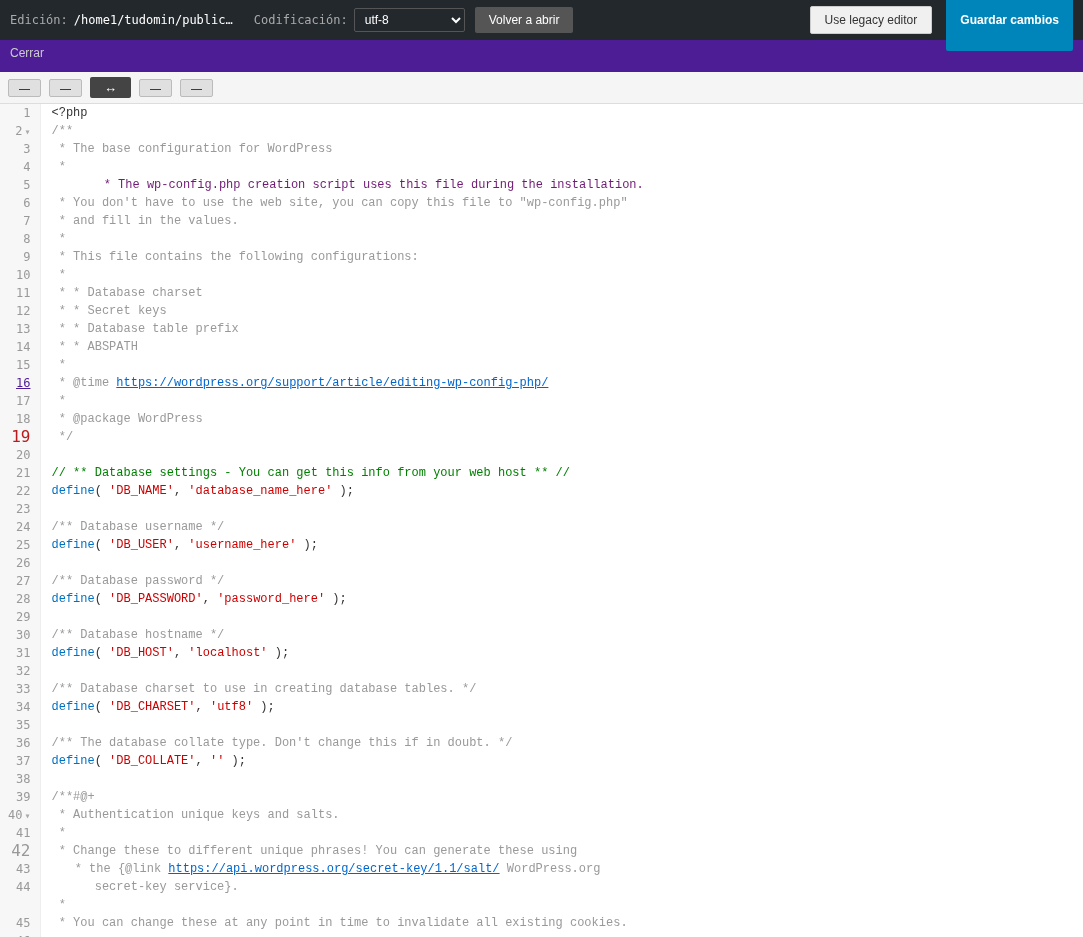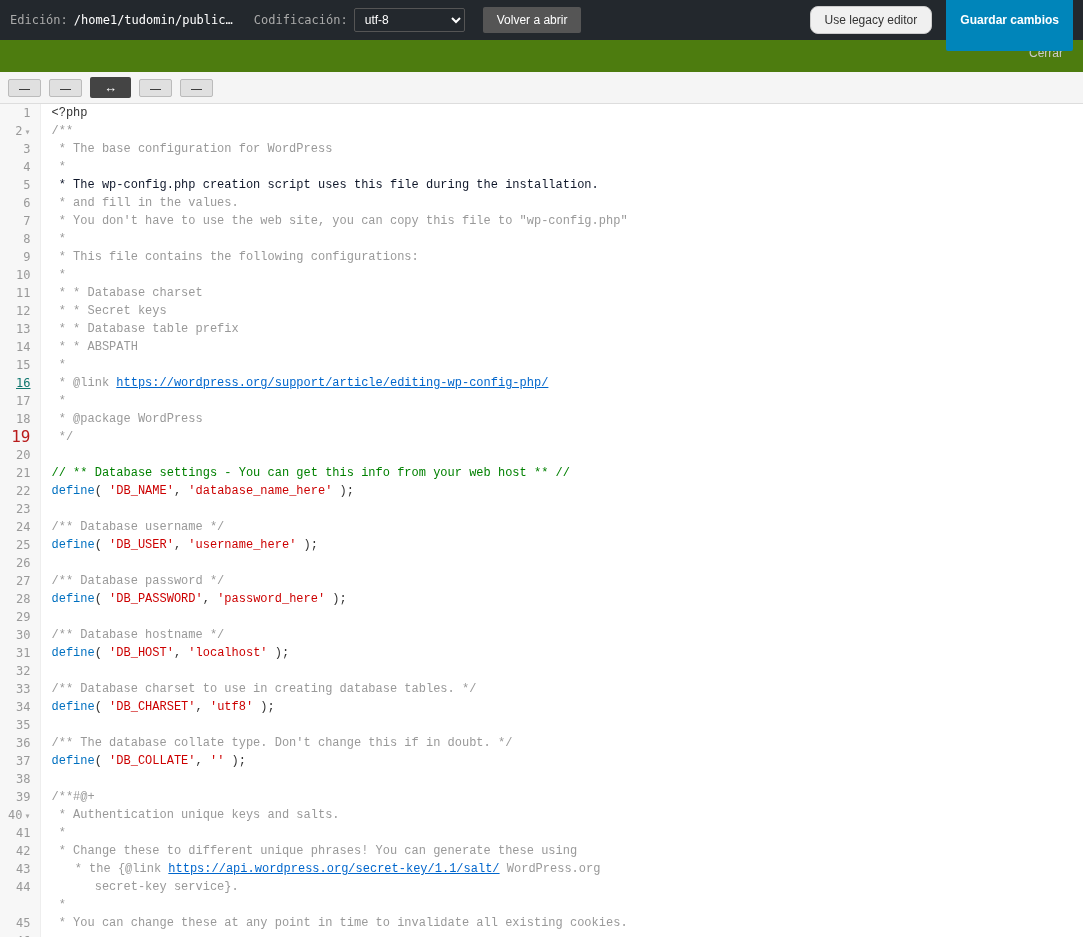--- a/index.html
+++ b/index.html
@@ -47,31 +47,30 @@
       cursor: pointer;
     }
     .btn-reopen {
       background: #555;
       color: #fff;
       border: none;
       padding: 6px 14px;
       font-size: 12px;
       cursor: pointer;
       border-radius: 2px;
-      margin-left: 8px;
       white-space: nowrap;
     }
     .btn-legacy {
       background: #f0f0f0;
       color: #333;
       border: 1px solid #ccc;
       padding: 6px 14px;
       font-size: 12px;
       cursor: pointer;
-      border-radius: 8px;
+      border-radius: 2px;
       margin-left: auto;
       white-space: nowrap;
     }
     .btn-save {
       background: #0085ba;
       color: #ffffff;
       border: none;
       padding: 24px 14px;
       font-size: 12px;
       cursor: pointer;
@@ -84,22 +83,22 @@
       background: transparent;
       color: #ccc;
       border: none;
       padding: 6px 10px;
       font-size: 12px;
       cursor: pointer;
     }
 
     .second-row {
       display: flex;
-      justify-content: flex-end;
-      background: #4d7c0f;
+      justify-content: flex-start;
+      background: #4c1d95;
       padding: 0 10px 6px 0;
     }
 
     
     .editor-container {
       display: flex;
       background: #fff;
       min-height: 880px;
       position: relative;
     }
@@ -187,21 +186,21 @@
       <div style="height: 18px; font-size: 12px; color: rgb(153, 153, 153);">6</div>
       <div style="height: 18px; font-size: 12px; color: rgb(153, 153, 153);">7</div>
       <div style="height: 18px; font-size: 12px; color: rgb(153, 153, 153);">8</div>
       <div style="height: 18px; font-size: 12px; color: rgb(153, 153, 153);">9</div>
       <div style="height: 18px; font-size: 12px; color: rgb(153, 153, 153);">10</div>
       <div style="height: 18px; font-size: 12px; color: rgb(153, 153, 153);">11</div>
       <div style="height: 18px; font-size: 12px; color: rgb(153, 153, 153);">12</div>
       <div style="height: 18px; font-size: 12px; color: rgb(153, 153, 153);">13</div>
       <div style="height: 18px; font-size: 12px; color: rgb(153, 153, 153);">14</div>
       <div style="height: 18px; font-size: 12px; color: rgb(153, 153, 153);">15</div>
-      <div style="height: 18px; font-size: 12px; color: #0f766e; text-decoration: underline;">16</div>
+      <div style="height: 18px; font-size: 12px; color: #4c1d95; text-decoration: underline;">16</div>
       <div style="height: 18px; font-size: 12px; color: rgb(153, 153, 153);">17</div>
       <div style="height: 18px; font-size: 12px; color: rgb(153, 153, 153);">18</div>
       <div style="height: 18px; font-size: 16px; color: #b91c1c;">19</div>
       <div style="height: 18px; font-size: 12px; color: rgb(153, 153, 153);">20</div>
       <div style="height: 18px; font-size: 12px; color: rgb(153, 153, 153);">21</div>
       <div style="height: 18px; font-size: 12px; color: rgb(153, 153, 153);">22</div>
       <div style="height: 18px; font-size: 12px; color: rgb(153, 153, 153);">23</div>
       <div style="height: 18px; font-size: 12px; color: rgb(153, 153, 153);">24</div>
       <div style="height: 18px; font-size: 12px; color: rgb(153, 153, 153);">25</div>
       <div style="height: 18px; font-size: 12px; color: rgb(153, 153, 153);">26</div>
@@ -213,44 +212,44 @@
       <div style="height: 18px; font-size: 12px; color: rgb(153, 153, 153);">32</div>
       <div style="height: 18px; font-size: 12px; color: rgb(153, 153, 153);">33</div>
       <div style="height: 18px; font-size: 12px; color: rgb(153, 153, 153);">34</div>
       <div style="height: 18px; font-size: 12px; color: rgb(153, 153, 153);">35</div>
       <div style="height: 18px; font-size: 12px; color: rgb(153, 153, 153);">36</div>
       <div style="height: 18px; font-size: 12px; color: rgb(153, 153, 153);">37</div>
       <div style="height: 18px; font-size: 12px; color: rgb(153, 153, 153);">38</div>
       <div style="height: 18px; font-size: 12px; color: rgb(153, 153, 153);">39</div>
       <div style="height: 18px; font-size: 12px; color: rgb(153, 153, 153);">40<span style="color: rgb(170, 170, 170); font-size: 10px; margin-left: 2px;">▾</span></div>
       <div style="height: 18px; font-size: 12px; color: rgb(153, 153, 153);">41</div>
-      <div style="height: 18px; font-size: 12px; color: rgb(153, 153, 153);">42</div>
+      <div style="height: 18px; font-size: 16px; color: rgb(153, 153, 153);">42</div>
       <div style="height: 18px; font-size: 12px; color: rgb(153, 153, 153);">43</div>
       <div style="height: 18px; font-size: 12px; color: rgb(153, 153, 153);">44</div>
       <div style="height: 18px; font-size: 12px; color: rgb(153, 153, 153);"></div>
       <div style="height: 18px; font-size: 12px; color: rgb(153, 153, 153);">45</div>
       <div style="height: 18px; font-size: 12px; color: rgb(153, 153, 153);">46</div>
     </div>
   <div class="code-content" id="code-content-container">
       <div class="code-line"><span style="color: rgb(51, 51, 51);">&lt;?php</span></div>
       <div class="code-line"><span style="color: rgb(153, 153, 153);">/**</span></div>
       <div class="code-line"><span style="color: rgb(153, 153, 153);"> * The base configuration for WordPress</span></div>
       <div class="code-line"><span style="color: rgb(153, 153, 153);"> *</span></div>
-      <div class="code-line"><span style="color: #0f172a;"> * The wp-config.php creation script uses this file during the installation.</span></div>
+      <div class="code-line"><span style="color: #701a75; margin-left: 45px;"> * The wp-config.php creation script uses this file during the installation.</span></div>
+      <div class="code-line"><span style="color: rgb(153, 153, 153);"> * You don't have to use the web site, you can copy this file to "wp-config.php"</span></div>
       <div class="code-line"><span style="color: rgb(153, 153, 153);"> * and fill in the values.</span></div>
-      <div class="code-line"><span style="color: rgb(153, 153, 153);"> * You don't have to use the web site, you can copy this file to "wp-config.php"</span></div>
       <div class="code-line"><span style="color: rgb(153, 153, 153);"> *</span></div>
       <div class="code-line"><span style="color: rgb(153, 153, 153);"> * This file contains the following configurations:</span></div>
       <div class="code-line"><span style="color: rgb(153, 153, 153);"> *</span></div>
       <div class="code-line"><span style="color: rgb(153, 153, 153);"> * * Database charset</span></div>
       <div class="code-line"><span style="color: rgb(153, 153, 153);"> * * Secret keys</span></div>
       <div class="code-line"><span style="color: rgb(153, 153, 153);"> * * Database table prefix</span></div>
       <div class="code-line"><span style="color: rgb(153, 153, 153);"> * * ABSPATH</span></div>
       <div class="code-line"><span style="color: rgb(153, 153, 153);"> *</span></div>
-      <div class="code-line"><span style="color: rgb(153, 153, 153);"> * @link </span><span style="color: rgb(0, 102, 204); text-decoration: underline; cursor: pointer;">https://wordpress.org/support/article/editing-wp-config-php/</span></div>
+      <div class="code-line"><span style="color: rgb(153, 153, 153);"> * @time </span><span style="color: rgb(0, 102, 204); text-decoration: underline; cursor: pointer;">https://wordpress.org/support/article/editing-wp-config-php/</span></div>
       <div class="code-line"><span style="color: rgb(153, 153, 153);"> *</span></div>
       <div class="code-line"><span style="color: rgb(153, 153, 153);"> * @package WordPress</span></div>
       <div class="code-line"><span style="color: rgb(153, 153, 153);"> */</span></div>
       <div class="code-line"><span style="color: rgb(51, 51, 51);"></span></div>
       <div class="code-line"><span style="color: rgb(0, 128, 0);">// ** Database settings - You can get this info from your web host ** //</span></div>
       <div class="code-line"><span style="color: rgb(0, 112, 192);">define</span><span style="color: rgb(51, 51, 51);">( </span><span style="color: rgb(204, 0, 0);">'DB_NAME'</span><span style="color: rgb(51, 51, 51);">, </span><span style="color: rgb(204, 0, 0);">'database_name_here'</span><span style="color: rgb(51, 51, 51);"> );</span></div>
       <div class="code-line"><span style="color: rgb(51, 51, 51);"></span></div>
       <div class="code-line"><span style="color: rgb(153, 153, 153);">/** Database username */</span></div>
       <div class="code-line"><span style="color: rgb(0, 112, 192);">define</span><span style="color: rgb(51, 51, 51);">( </span><span style="color: rgb(204, 0, 0);">'DB_USER'</span><span style="color: rgb(51, 51, 51);">, </span><span style="color: rgb(204, 0, 0);">'username_here'</span><span style="color: rgb(51, 51, 51);"> );</span></div>
       <div class="code-line"><span style="color: rgb(51, 51, 51);"></span></div>

